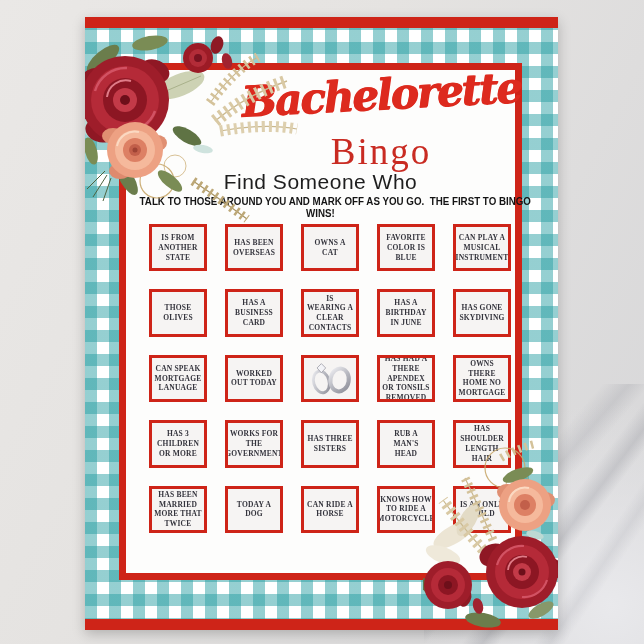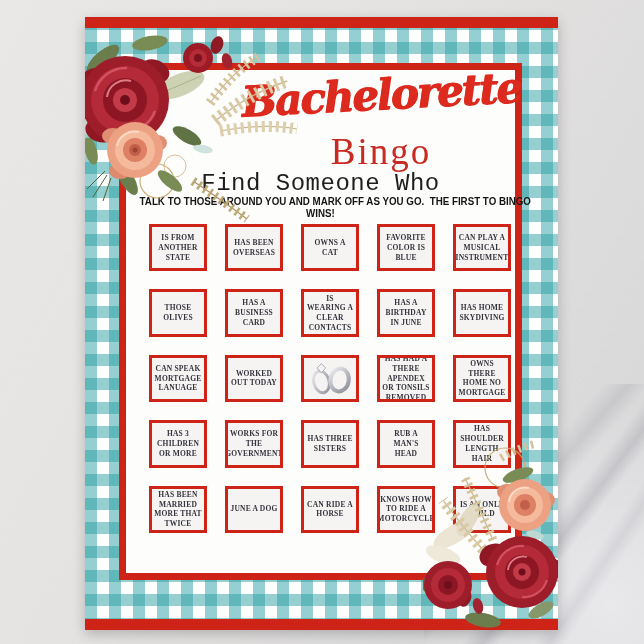--- a/index.html
+++ b/index.html
@@ -37,21 +37,21 @@
     font-size:42px;letter-spacing:-2px;color:#dd2a1e;white-space:nowrap;
     text-shadow:1px 0 0 #dd2a1e,0 1px 0 #dd2a1e;
   }
   .title-bingo{
     position:absolute;top:60px;left:255px;transform:translateX(-50%);
     font-family:"Liberation Serif",serif;font-size:37px;letter-spacing:2px;
     color:#c92b22;white-space:nowrap;text-align:right;
   }
   .subtitle{
     position:absolute;top:100px;left:0;width:100%;text-align:center;
-    font-family:Liberation Mono, monospace;font-size:24px;color:#1e1e1e;letter-spacing:.5px;
+    font-family:Liberation Sans, sans-serif;font-size:21px;color:#1e1e1e;letter-spacing:.5px;
   }
   .instructions{
     position:absolute;top:126px;left:0;width:100%;text-align:center;
     font-weight:bold;font-size:10.5px;color:#141414;line-height:1.1;
     transform:scaleX(.93);transform-origin:center;
   }
   .instr-line{display:block;white-space:pre;}
   .grid{
     position:absolute;left:23px;top:154px;width:362px;height:309px;
     display:grid;grid-template-columns:repeat(5,1fr);grid-template-rows:repeat(5,1fr);gap:18px;
@@ -87,21 +87,21 @@
     <div class="grid">
       <div class="cell">IS FROM ANOTHER STATE</div>
       <div class="cell">HAS BEEN OVERSEAS</div>
       <div class="cell">OWNS A CAT</div>
       <div class="cell">FAVORITE COLOR IS BLUE</div>
       <div class="cell">CAN PLAY A MUSICAL INSTRUMENT</div>
       <div class="cell">THOSE OLIVES</div>
       <div class="cell">HAS A BUSINESS CARD</div>
       <div class="cell">IS WEARING A CLEAR CONTACTS</div>
       <div class="cell">HAS A BIRTHDAY IN JUNE</div>
-      <div class="cell">HAS HOME SKYDIVING</div>
+      <div class="cell">HAS GONE SKYDIVING</div>
       <div class="cell">CAN SPEAK MORTGAGE LANUAGE</div>
       <div class="cell">WORKED OUT TODAY</div>
       <div class="cell">
         <svg width="50" height="40" viewBox="0 0 50 40">
           <defs>
             <linearGradient id="sg" x1="0" y1="0" x2="1" y2="1">
               <stop offset="0" stop-color="#eeeef2"></stop>
               <stop offset=".5" stop-color="#b8b9c1"></stop>
               <stop offset="1" stop-color="#8d8e98"></stop>
             </linearGradient>
@@ -116,21 +116,21 @@
         </svg>
       </div>
       <div class="cell">HAS HAD A THERE APENDEX OR TONSILS REMOVED</div>
       <div class="cell">OWNS THERE HOME NO MORTGAGE</div>
       <div class="cell">HAS 3 CHILDREN OR MORE</div>
       <div class="cell">WORKS FOR THE GOVERNMENT</div>
       <div class="cell">HAS THREE SISTERS</div>
       <div class="cell">RUB A MAN'S HEAD</div>
       <div class="cell">HAS SHOULDER LENGTH HAIR</div>
       <div class="cell">HAS BEEN MARRIED MORE THAT TWICE</div>
-      <div class="cell">JUNE A DOG</div>
+      <div class="cell">TODAY A DOG</div>
       <div class="cell">CAN RIDE A HORSE</div>
       <div class="cell">KNOWS HOW TO RIDE A MOTORCYCLE</div>
       <div class="cell">IS AN ONLY CHILD</div>
     </div>
   </div>
 
   <svg class="floral floral-tl" width="230" height="200" viewBox="0 0 230 200">
 
     <circle cx="82" cy="150" r="17" fill="none" stroke="#c8a76a" stroke-width="1.2" opacity=".9"></circle>
     <circle cx="100" cy="135" r="11" fill="none" stroke="#c8a76a" stroke-width="1" opacity=".7"></circle>

